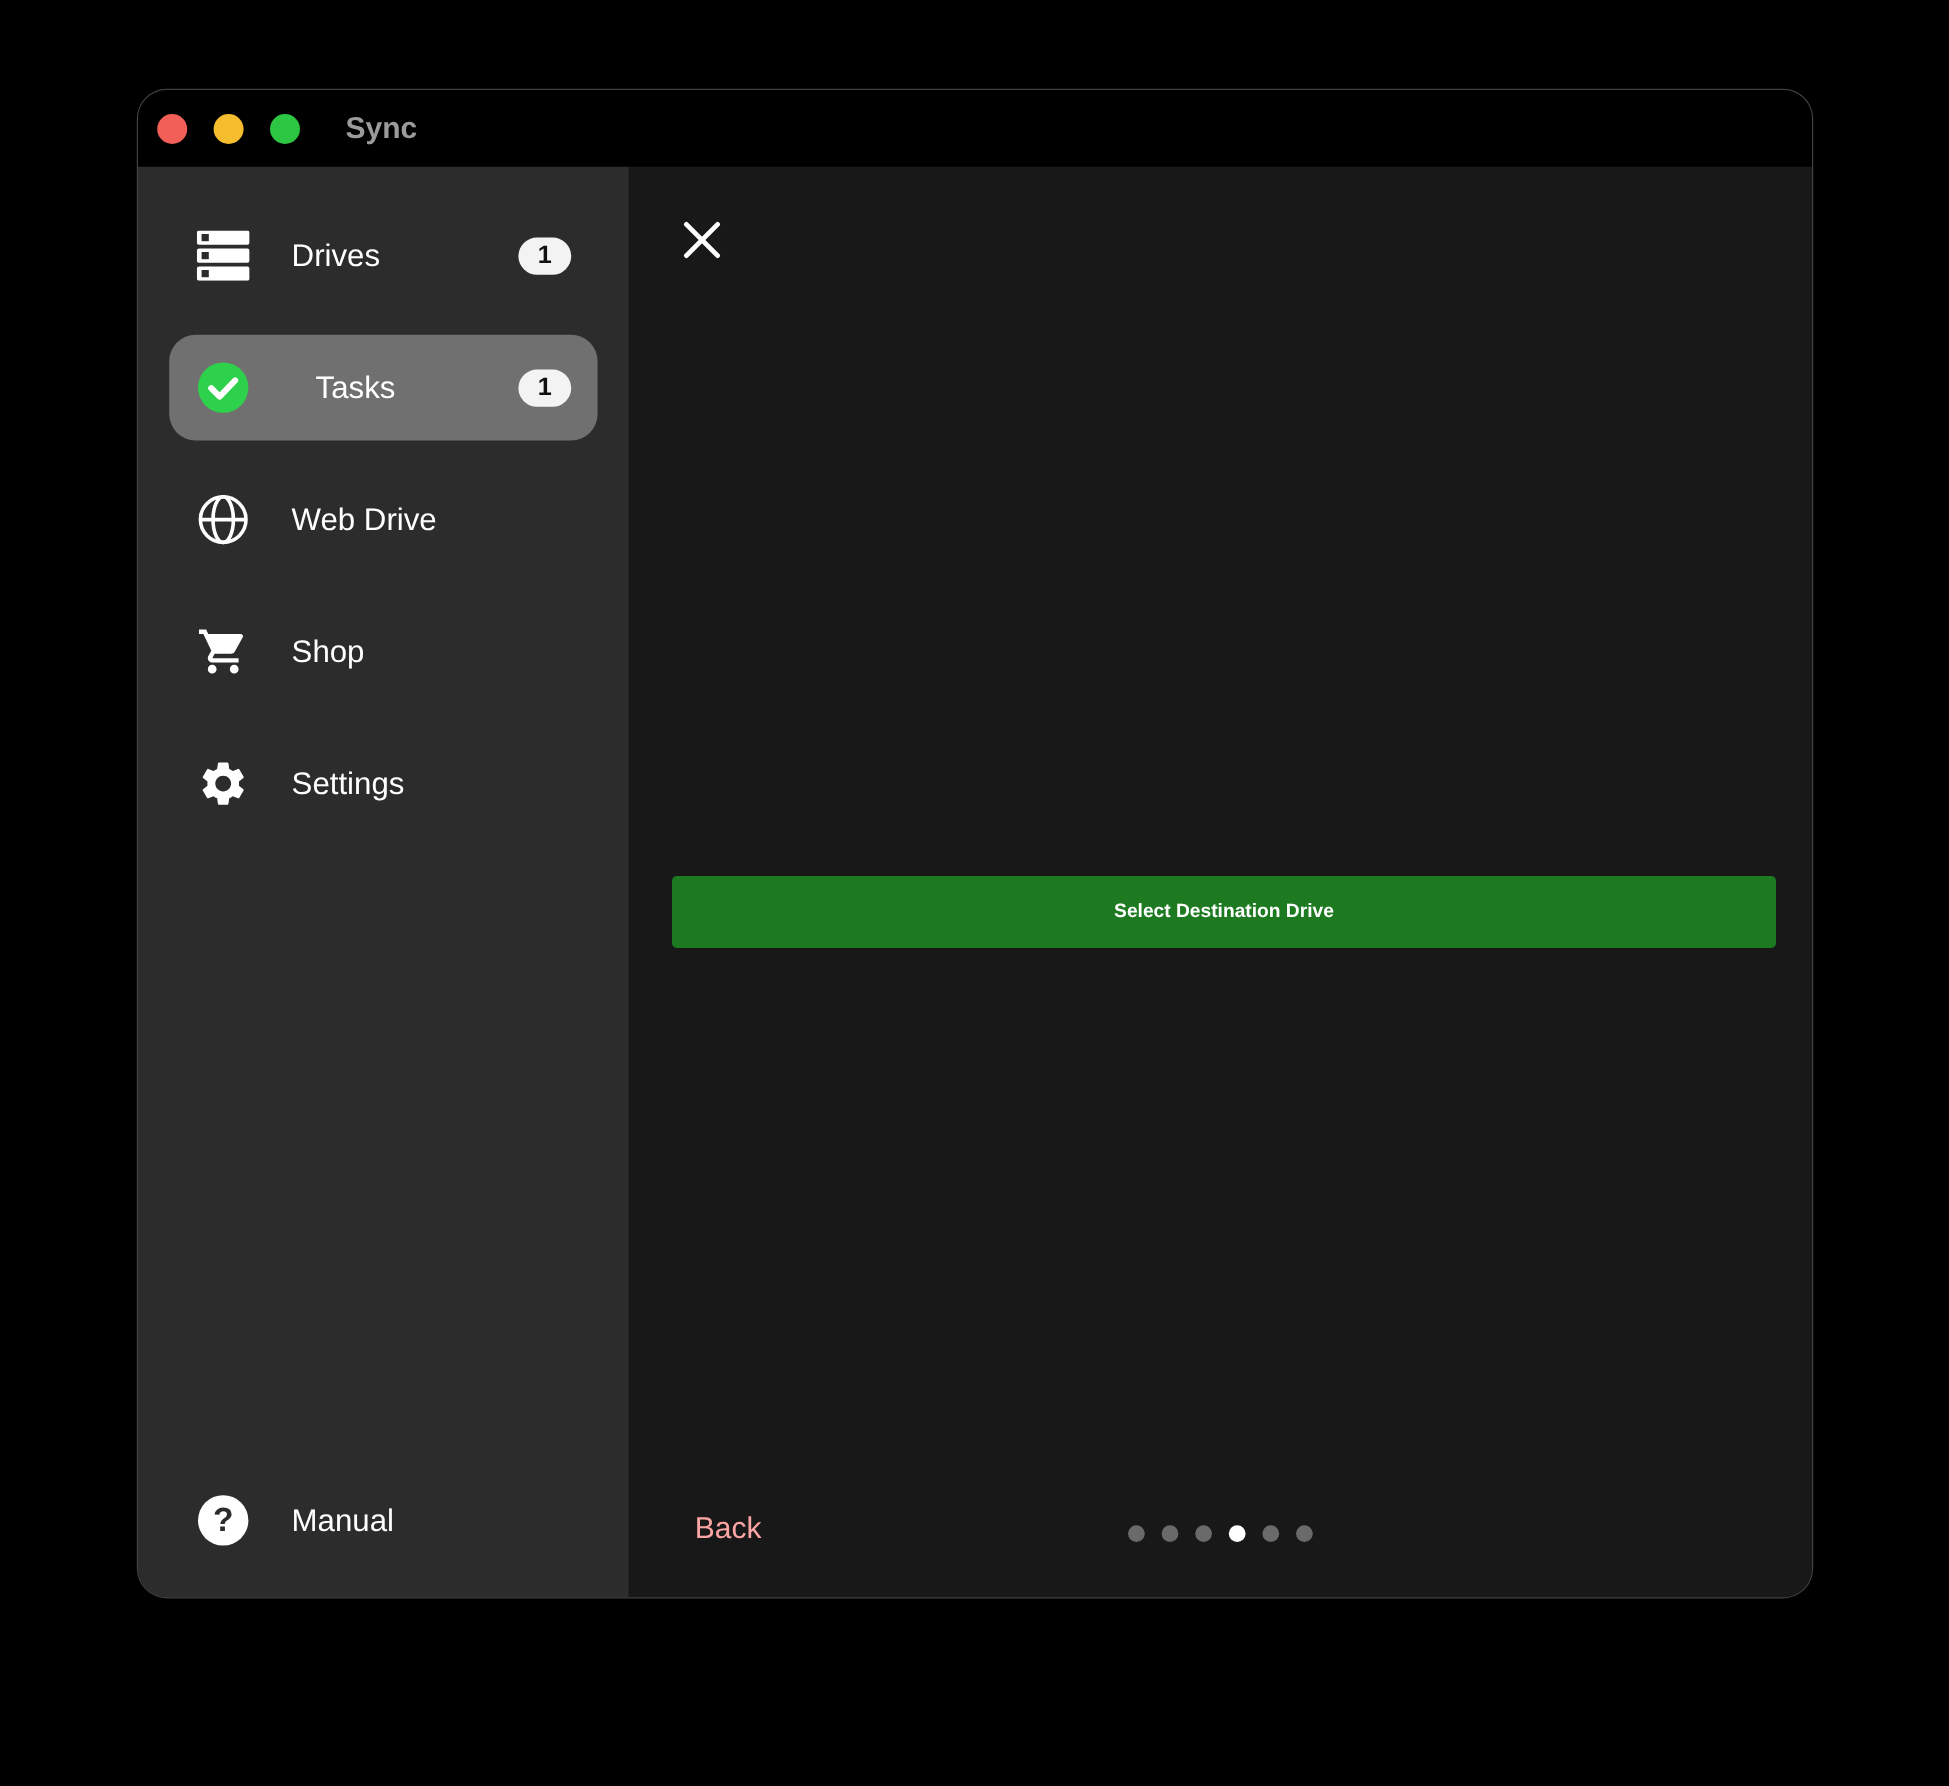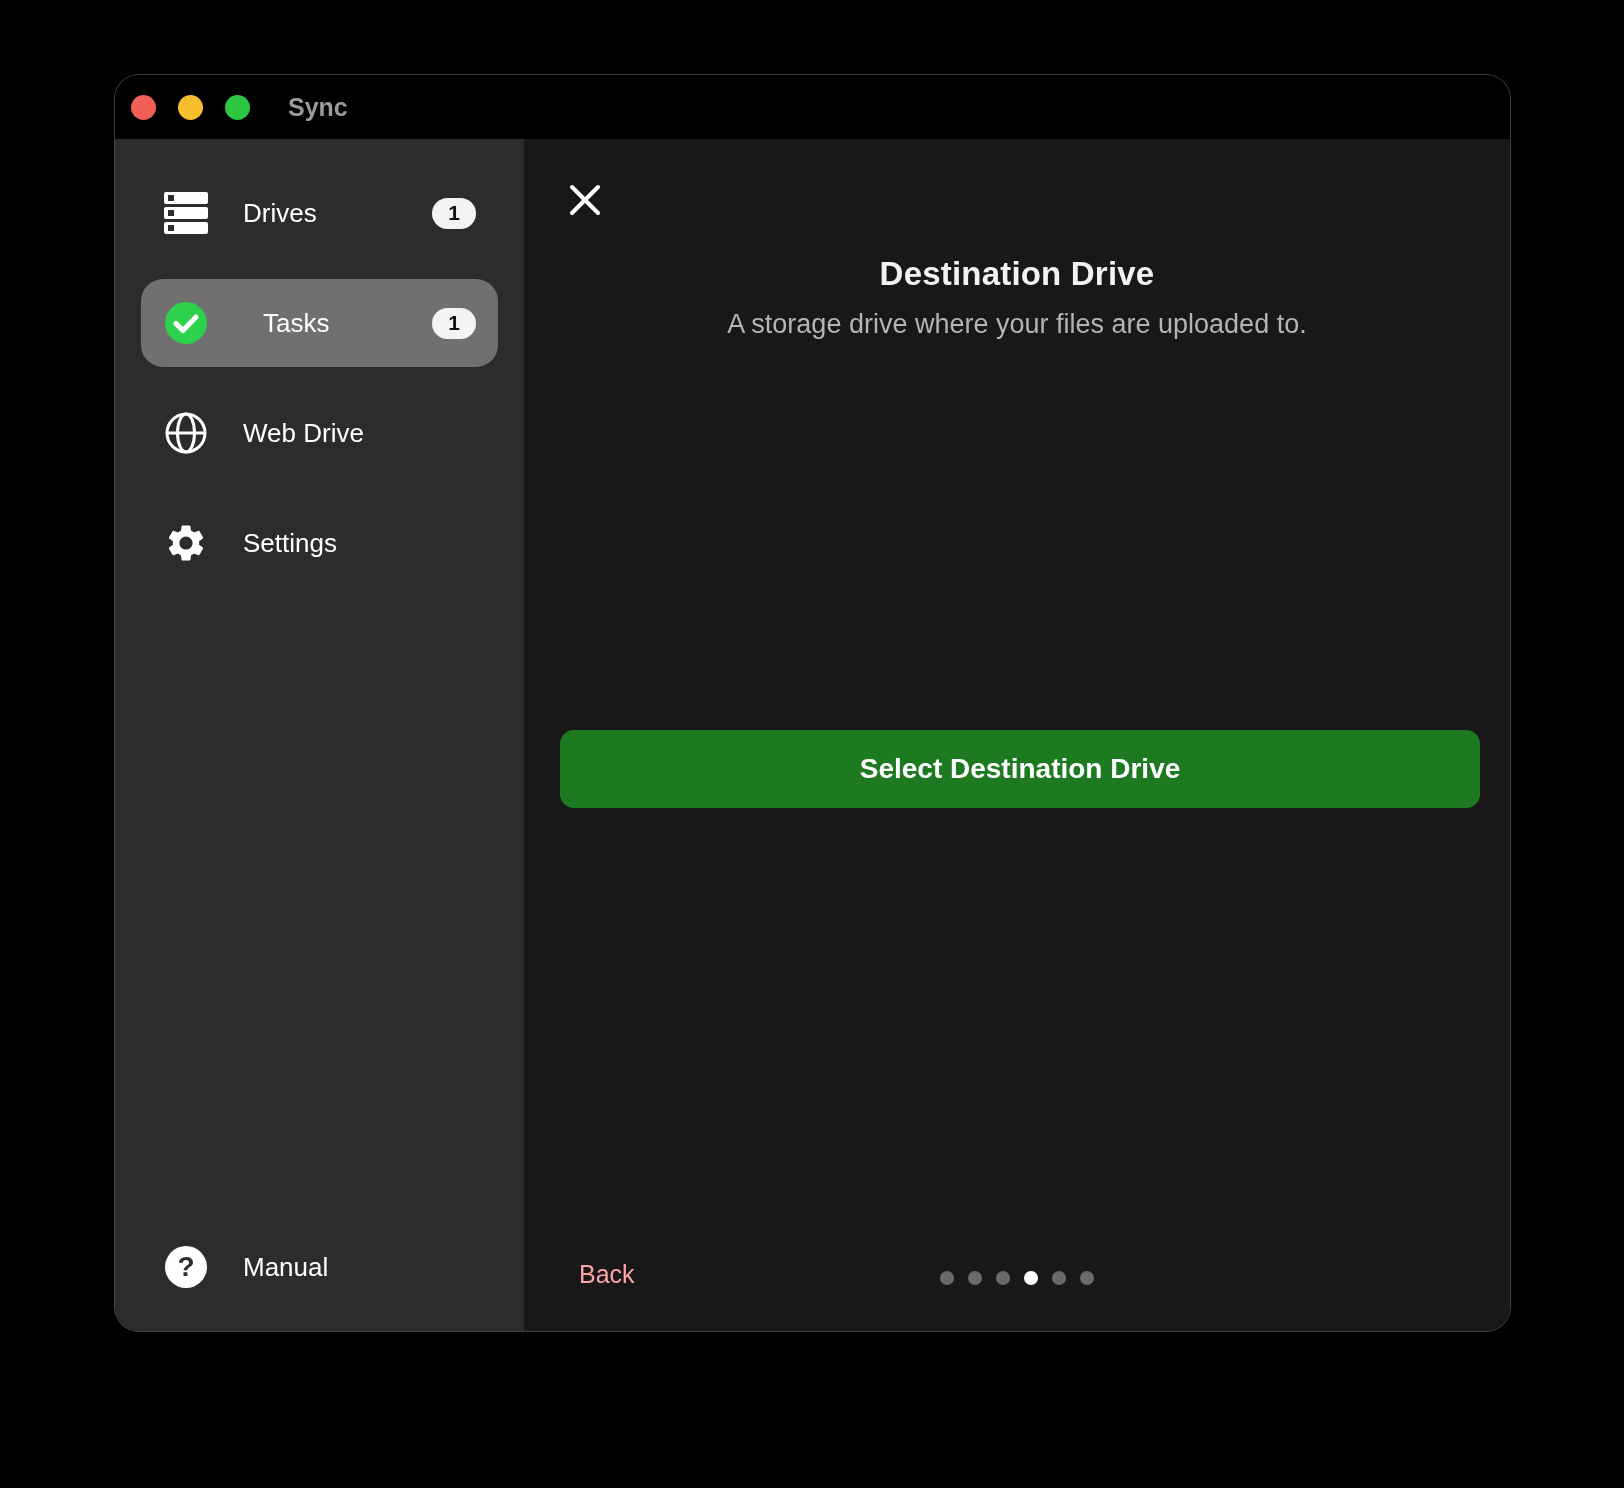--- a/index.html
+++ b/index.html
@@ -23,22 +23,22 @@
   .side-item .label{margin-left:34px;font-size:26px;color:#ffffff;}
   .badge{margin-left:auto;min-width:44px;height:31px;border-radius:16px;background:#f3f3f3;color:#111;
     font-size:21px;font-weight:700;display:flex;align-items:center;justify-content:center;box-sizing:border-box;padding:0 6px;}
   .side-item.bottom{position:absolute;bottom:20px;left:0;right:0;margin-bottom:0;}
   
   .main{flex:1;position:relative;background:#181818;}
   .close-x{position:absolute;left:42px;top:42px;width:38px;height:38px;cursor:pointer;}
   .titles{position:absolute;top:116px;left:0;right:0;text-align:center;}
   .titles h1{margin:0;font-size:33px;font-weight:600;color:#f2f2f2;letter-spacing:.2px;}
   .titles p{margin:16px 0 0 0;font-size:27px;font-weight:400;color:#b4b4b4;}
-  .primary-btn{position:absolute;left:36px;right:30px;top:591px;height:78px;border:none;border-radius:14px;
-    background:#1d7a21;color:#fff;font-size:28px;font-weight:600;font-family:inherit;cursor:pointer;}
+  .primary-btn{position:absolute;left:36px;right:30px;top:591px;height:60px;border:none;border-radius:4px;
+    background:#1d7a21;color:#fff;font-size:16px;font-weight:600;font-family:inherit;cursor:pointer;}
   .back-btn{position:absolute;left:55px;bottom:42px;font-size:25px;color:#fca5a5;cursor:pointer;}
   .dots{position:absolute;left:50%;transform:translateX(-50%);bottom:46px;display:flex;gap:14px;}
   .dot{width:14px;height:14px;border-radius:50%;background:#6a6a6a;}
   .dot.active{background:#ffffff;}
 </style>
 </head>
 <body>
 
 <div class="window">
 
@@ -83,20 +83,28 @@
         <span class="icon">
           <svg width="44" height="44" viewBox="0 0 44 44" fill="none" stroke="#fff" stroke-width="3">
             <circle cx="22" cy="22" r="19"></circle>
             <ellipse cx="22" cy="22" rx="8.5" ry="19"></ellipse>
             <line x1="3" y1="22" x2="41" y2="22"></line>
           </svg>
         </span>
         <span class="label">Web Drive</span>
       </div>
 
+      <div class="side-item">
+        <span class="icon">
+          <svg width="44" height="44" viewBox="0 0 24 24" fill="#fff">
+            <path d="M7 18c-1.1 0-1.99.9-1.99 2S5.9 22 7 22s2-.9 2-2-.9-2-2-2zM1 2v2h2l3.6 7.59-1.35 2.45c-.16.28-.25.61-.25.96 0 1.1.9 2 2 2h12v-2H7.42c-.14 0-.25-.11-.25-.25l.03-.12.9-1.63h7.45c.75 0 1.41-.41 1.75-1.03l3.58-6.49c.08-.14.12-.31.12-.49 0-.55-.45-1-1-1H5.21l-.94-2H1zm16 16c-1.1 0-1.99.9-1.99 2s.89 2 1.99 2 2-.9 2-2-.9-2-2-2z"></path>
+          </svg>
+        </span>
+        <span class="label">Shop</span>
+      </div>
 
       <div class="side-item">
         <span class="icon">
           <svg width="44" height="44" viewBox="0 0 24 24" fill="#fff">
             <path d="M19.14 12.94c.04-.3.06-.61.06-.94 0-.32-.02-.64-.07-.94l2.03-1.58c.18-.14.23-.41.12-.61l-1.92-3.32c-.12-.22-.37-.29-.59-.22l-2.39.96c-.5-.38-1.03-.7-1.62-.94l-.36-2.54c-.04-.24-.24-.41-.48-.41h-3.84c-.24 0-.43.17-.47.41l-.36 2.54c-.59.24-1.13.57-1.62.94l-2.39-.96c-.22-.08-.47 0-.59.22L2.74 8.87c-.12.21-.08.47.12.61l2.03 1.58c-.05.3-.09.63-.09.94s.02.64.07.94l-2.03 1.58c-.18.14-.23.41-.12.61l1.92 3.32c.12.22.37.29.59.22l2.39-.96c.5.38 1.03.7 1.62.94l.36 2.54c.05.24.24.41.48.41h3.84c.24 0 .44-.17.47-.41l.36-2.54c.59-.24 1.13-.56 1.62-.94l2.39.96c.22.08.47 0 .59-.22l1.92-3.32c.12-.22.07-.47-.12-.61l-2.01-1.58zM12 15.6c-1.98 0-3.6-1.62-3.6-3.6s1.62-3.6 3.6-3.6 3.6 1.62 3.6 3.6-1.62 3.6-3.6 3.6z"></path>
           </svg>
         </span>
         <span class="label">Settings</span>
       </div>
 
@@ -115,24 +123,20 @@
 
     <main class="main">
 
       <div class="close-x">
         <svg width="38" height="38" viewBox="0 0 38 38" stroke="#fff" stroke-width="4" stroke-linecap="round">
           <line x1="6" y1="6" x2="32" y2="32"></line>
           <line x1="32" y1="6" x2="6" y2="32"></line>
         </svg>
       </div>
 
-      <div class="titles">
-        <h1>Destination Drive</h1>
-        <p>A storage drive where your files are uploaded to.</p>
-      </div>
 
       <button class="primary-btn">Select Destination Drive</button>
 
       <div class="back-btn">Back</div>
 
       <div class="dots">
         <span class="dot"></span>
         <span class="dot"></span>
         <span class="dot"></span>
         <span class="dot active"></span>

